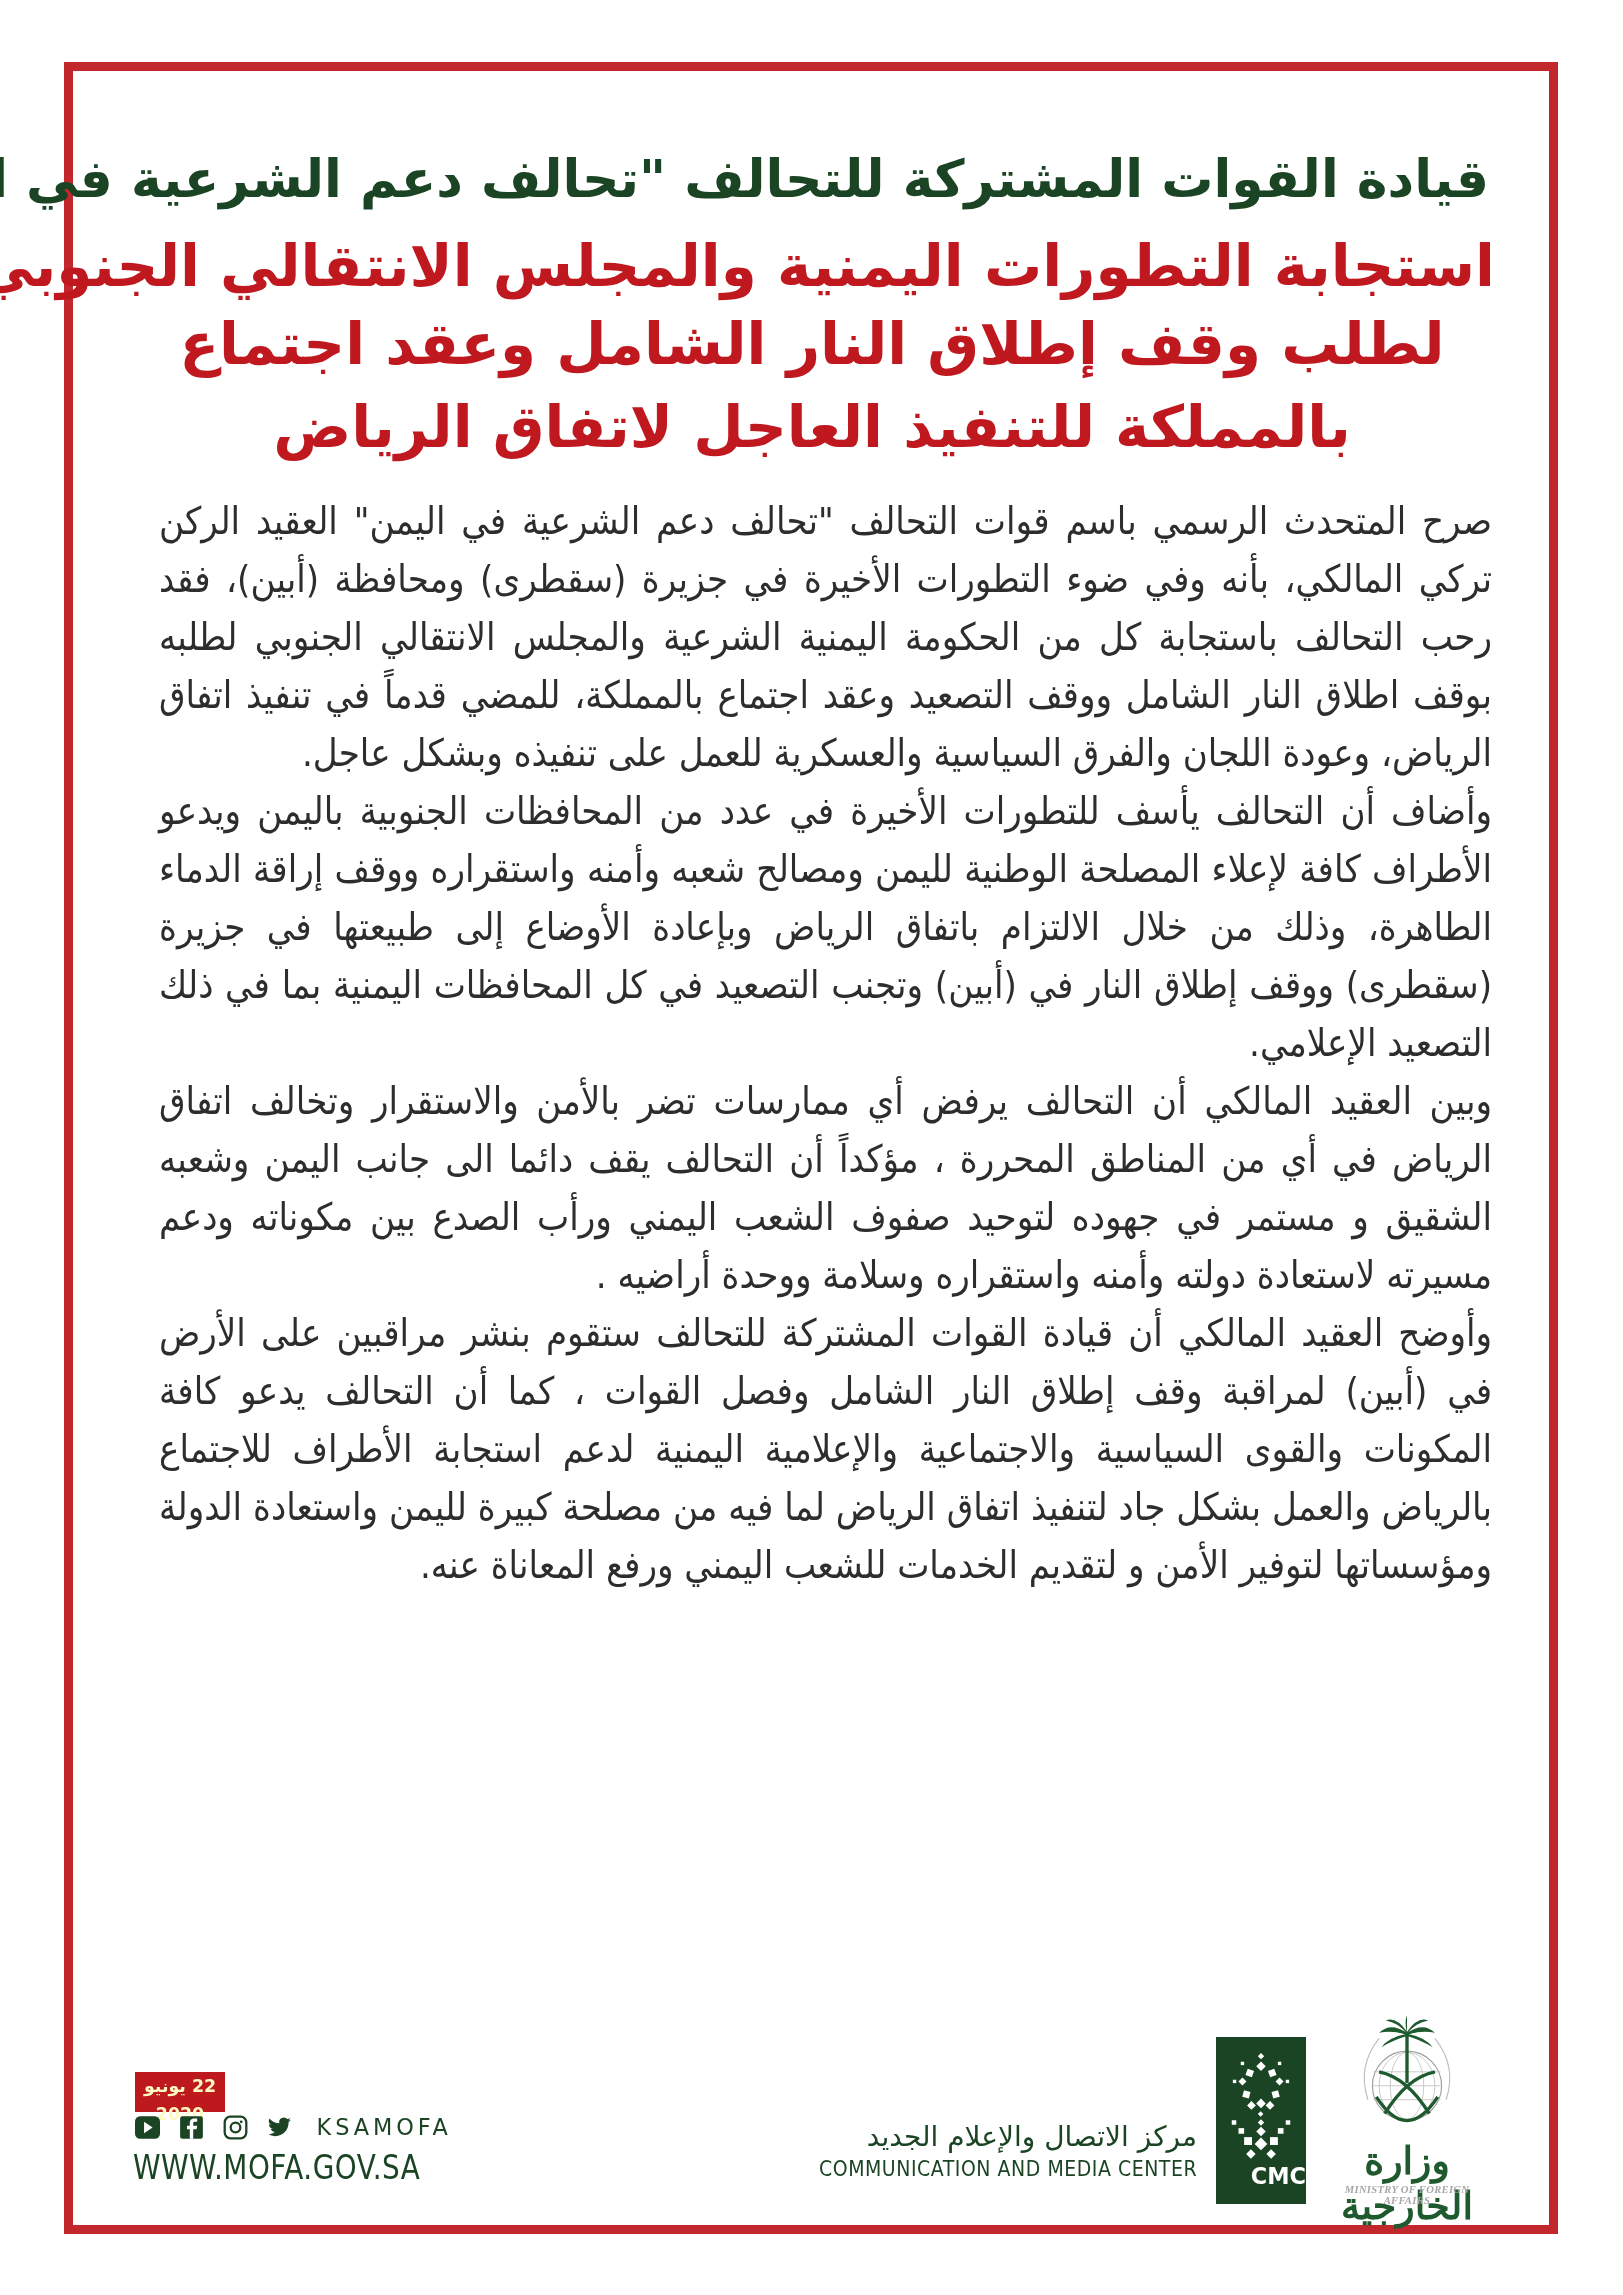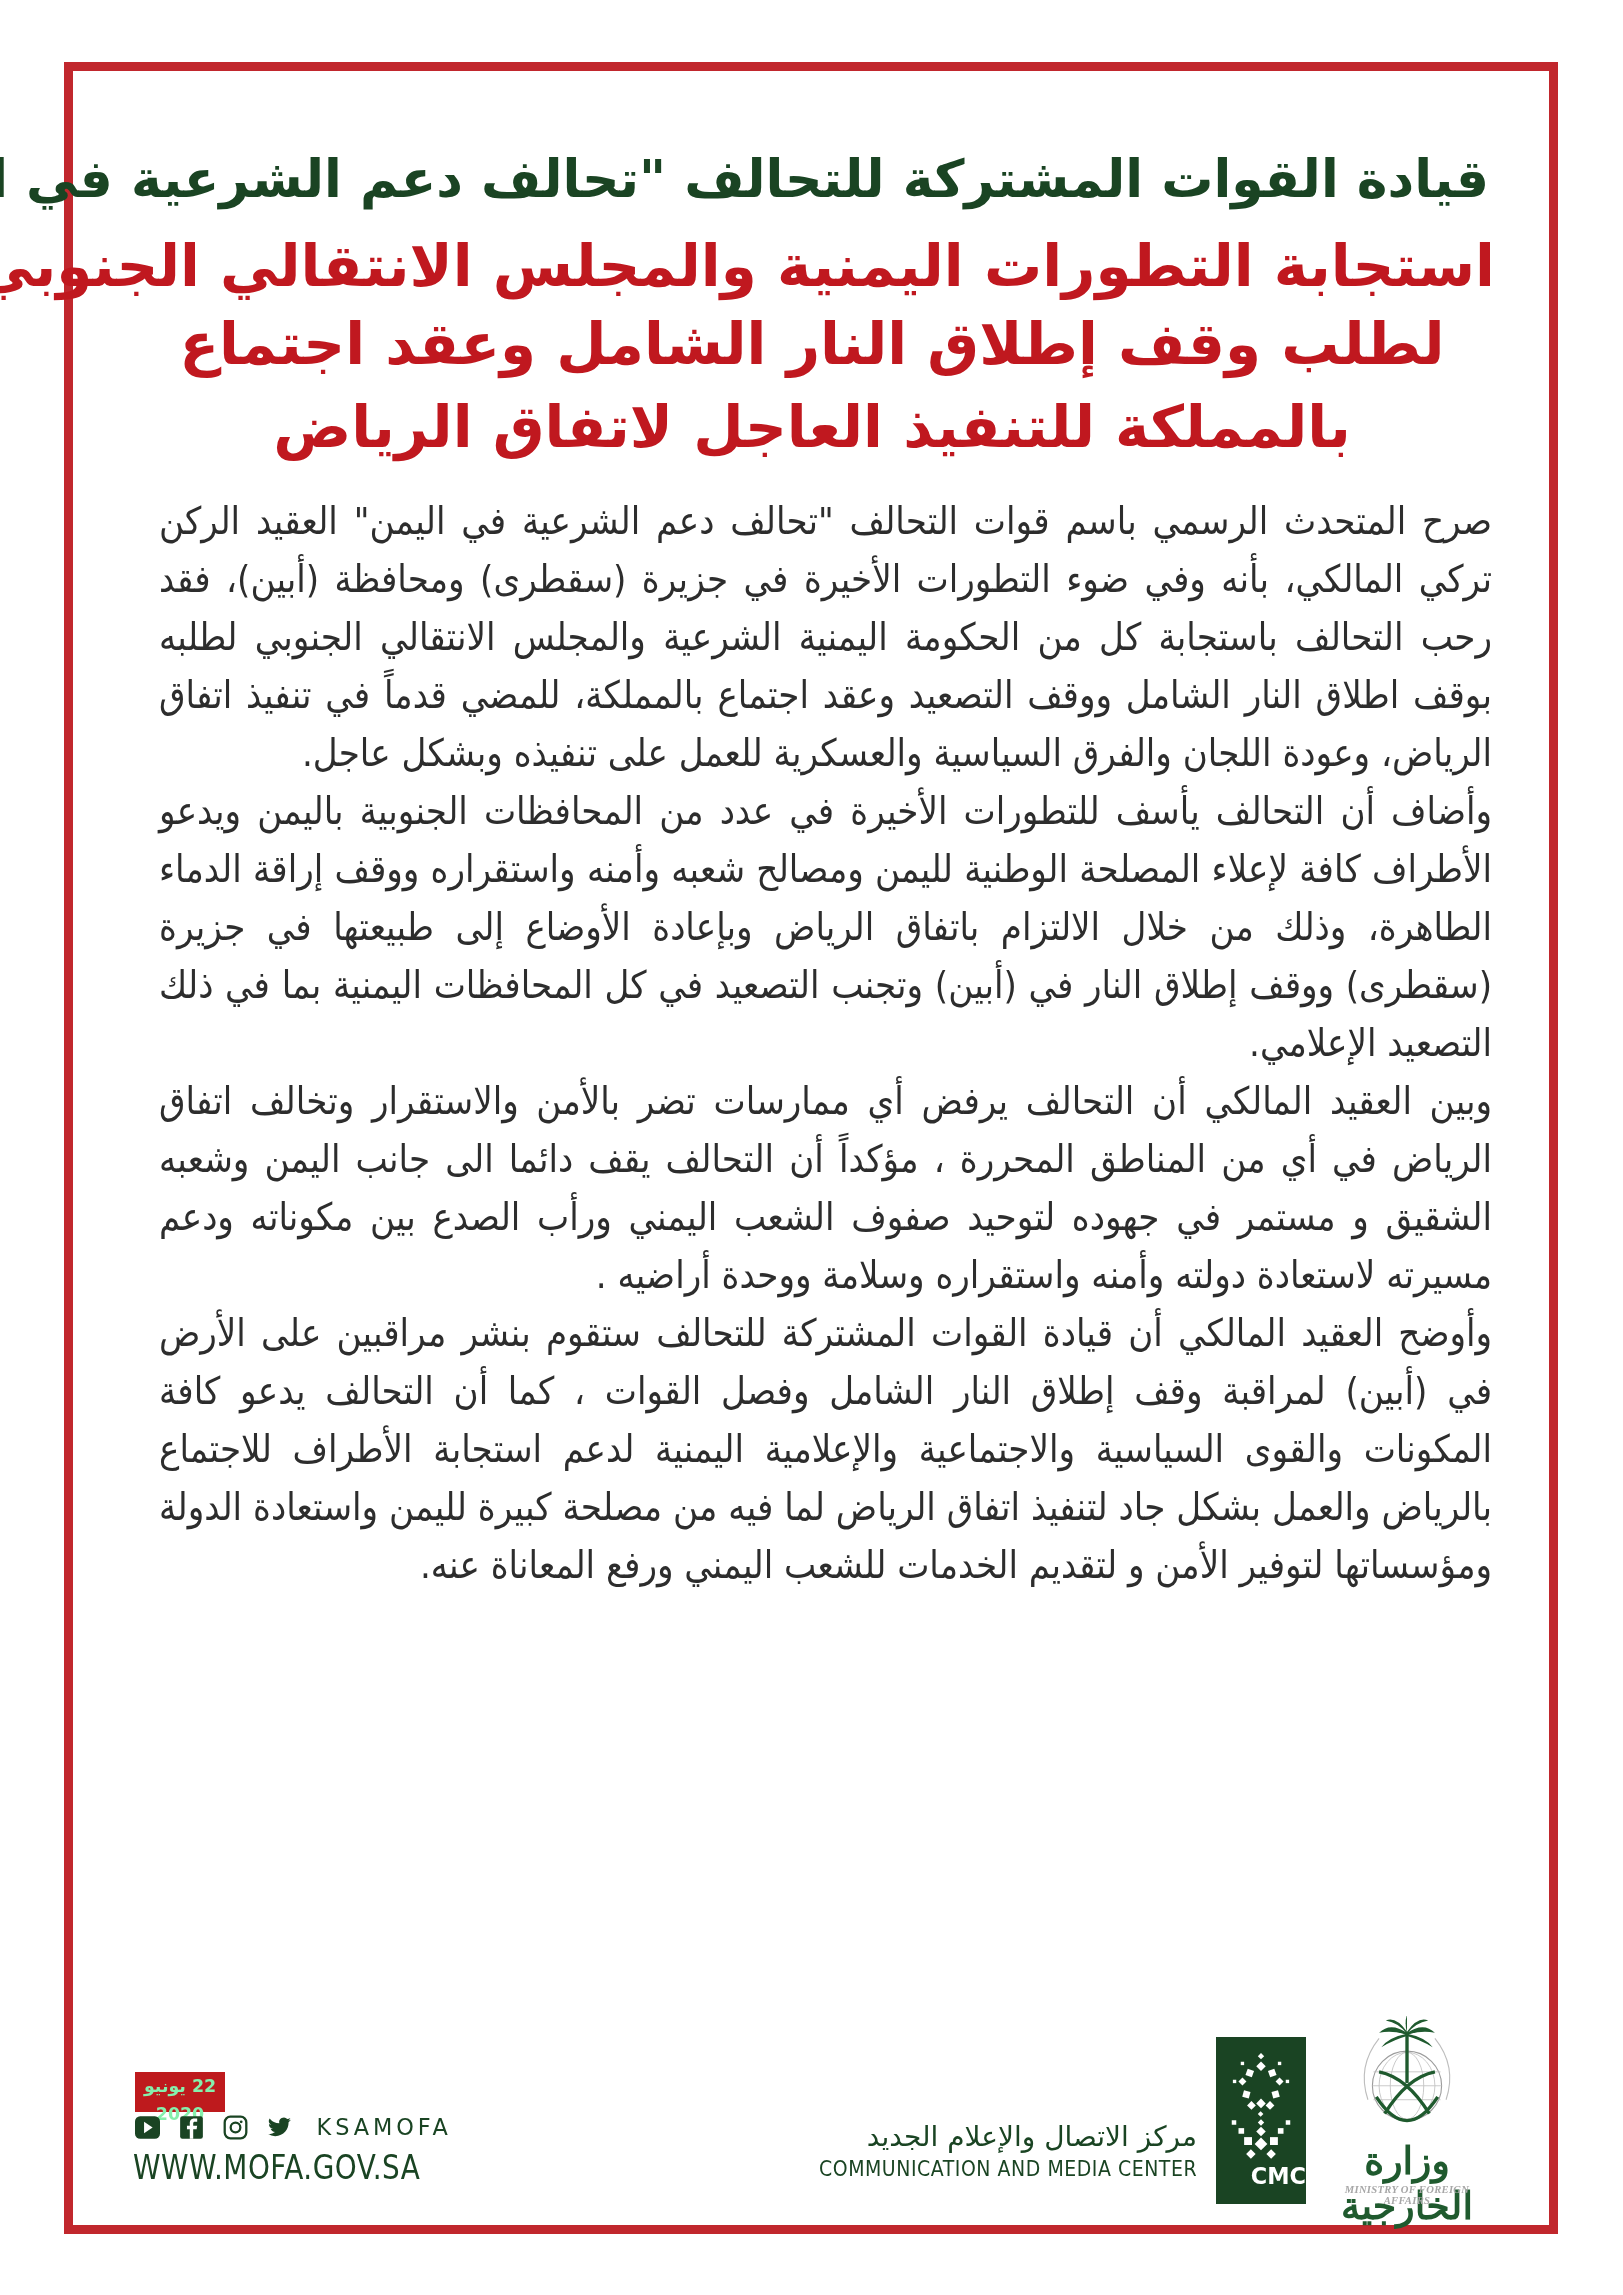--- a/index.html
+++ b/index.html
@@ -13,21 +13,21 @@
             font-family:"DejaVu Sans", sans-serif; letter-spacing:-1.1px; }
   .title-red { position:absolute; left:129px; right:129px; direction:rtl; text-align:center;
                color:#c0181f; font-weight:bold; font-size:58px; line-height:78px;
                white-space:nowrap; font-family:"DejaVu Sans", sans-serif; letter-spacing:-1.1px; }
   .t2 { top:227px; } .t3 { top:305px; } .t4 { top:388px; }
   .body-text { position:absolute; left:159px; width:1333px; top:492px;
                direction:rtl; text-align:justify; color:#2d2d2d;
                font-size:38px; line-height:58px; font-family:"DejaVu Sans Condensed","DejaVu Sans", sans-serif; }
   .body-text p { margin:0; text-align-last:right; }
   .date-badge { position:absolute; left:135px; top:2072px; width:90px; height:40px;
-                background:#be1a1d; color:#86efac; font-weight:bold; font-size:17.4px;
+                background:#be1a1d; color:#fef9c3; font-weight:bold; font-size:17.4px;
                 line-height:28px; text-align:center; direction:rtl; }
   .socials { position:absolute; left:135px; top:2114px; height:26px; display:flex; align-items:center; gap:19px; }
   .soc { width:25px; height:25px; display:inline-block; }
   .handle { color:#1a4423; font-size:22.4px; letter-spacing:3.9px; margin-left:5.6px; line-height:26px; }
   .website { position:absolute; left:133px; top:2150px; color:#1a4423; font-size:34px;
              line-height:34px; font-family:"DejaVu Sans", sans-serif; letter-spacing:0.6px;
              transform:scaleX(0.82); transform-origin:left; }
   .cmc-text { position:absolute; right:427px; top:2118px; text-align:right; color:#1a4423; }
   .cmc-ar { direction:rtl; font-weight:normal; font-size:28px; line-height:37px; }
   .cmc-en { font-size:21px; line-height:28px; letter-spacing:0.6px; transform:scaleX(0.9); transform-origin:right; }

